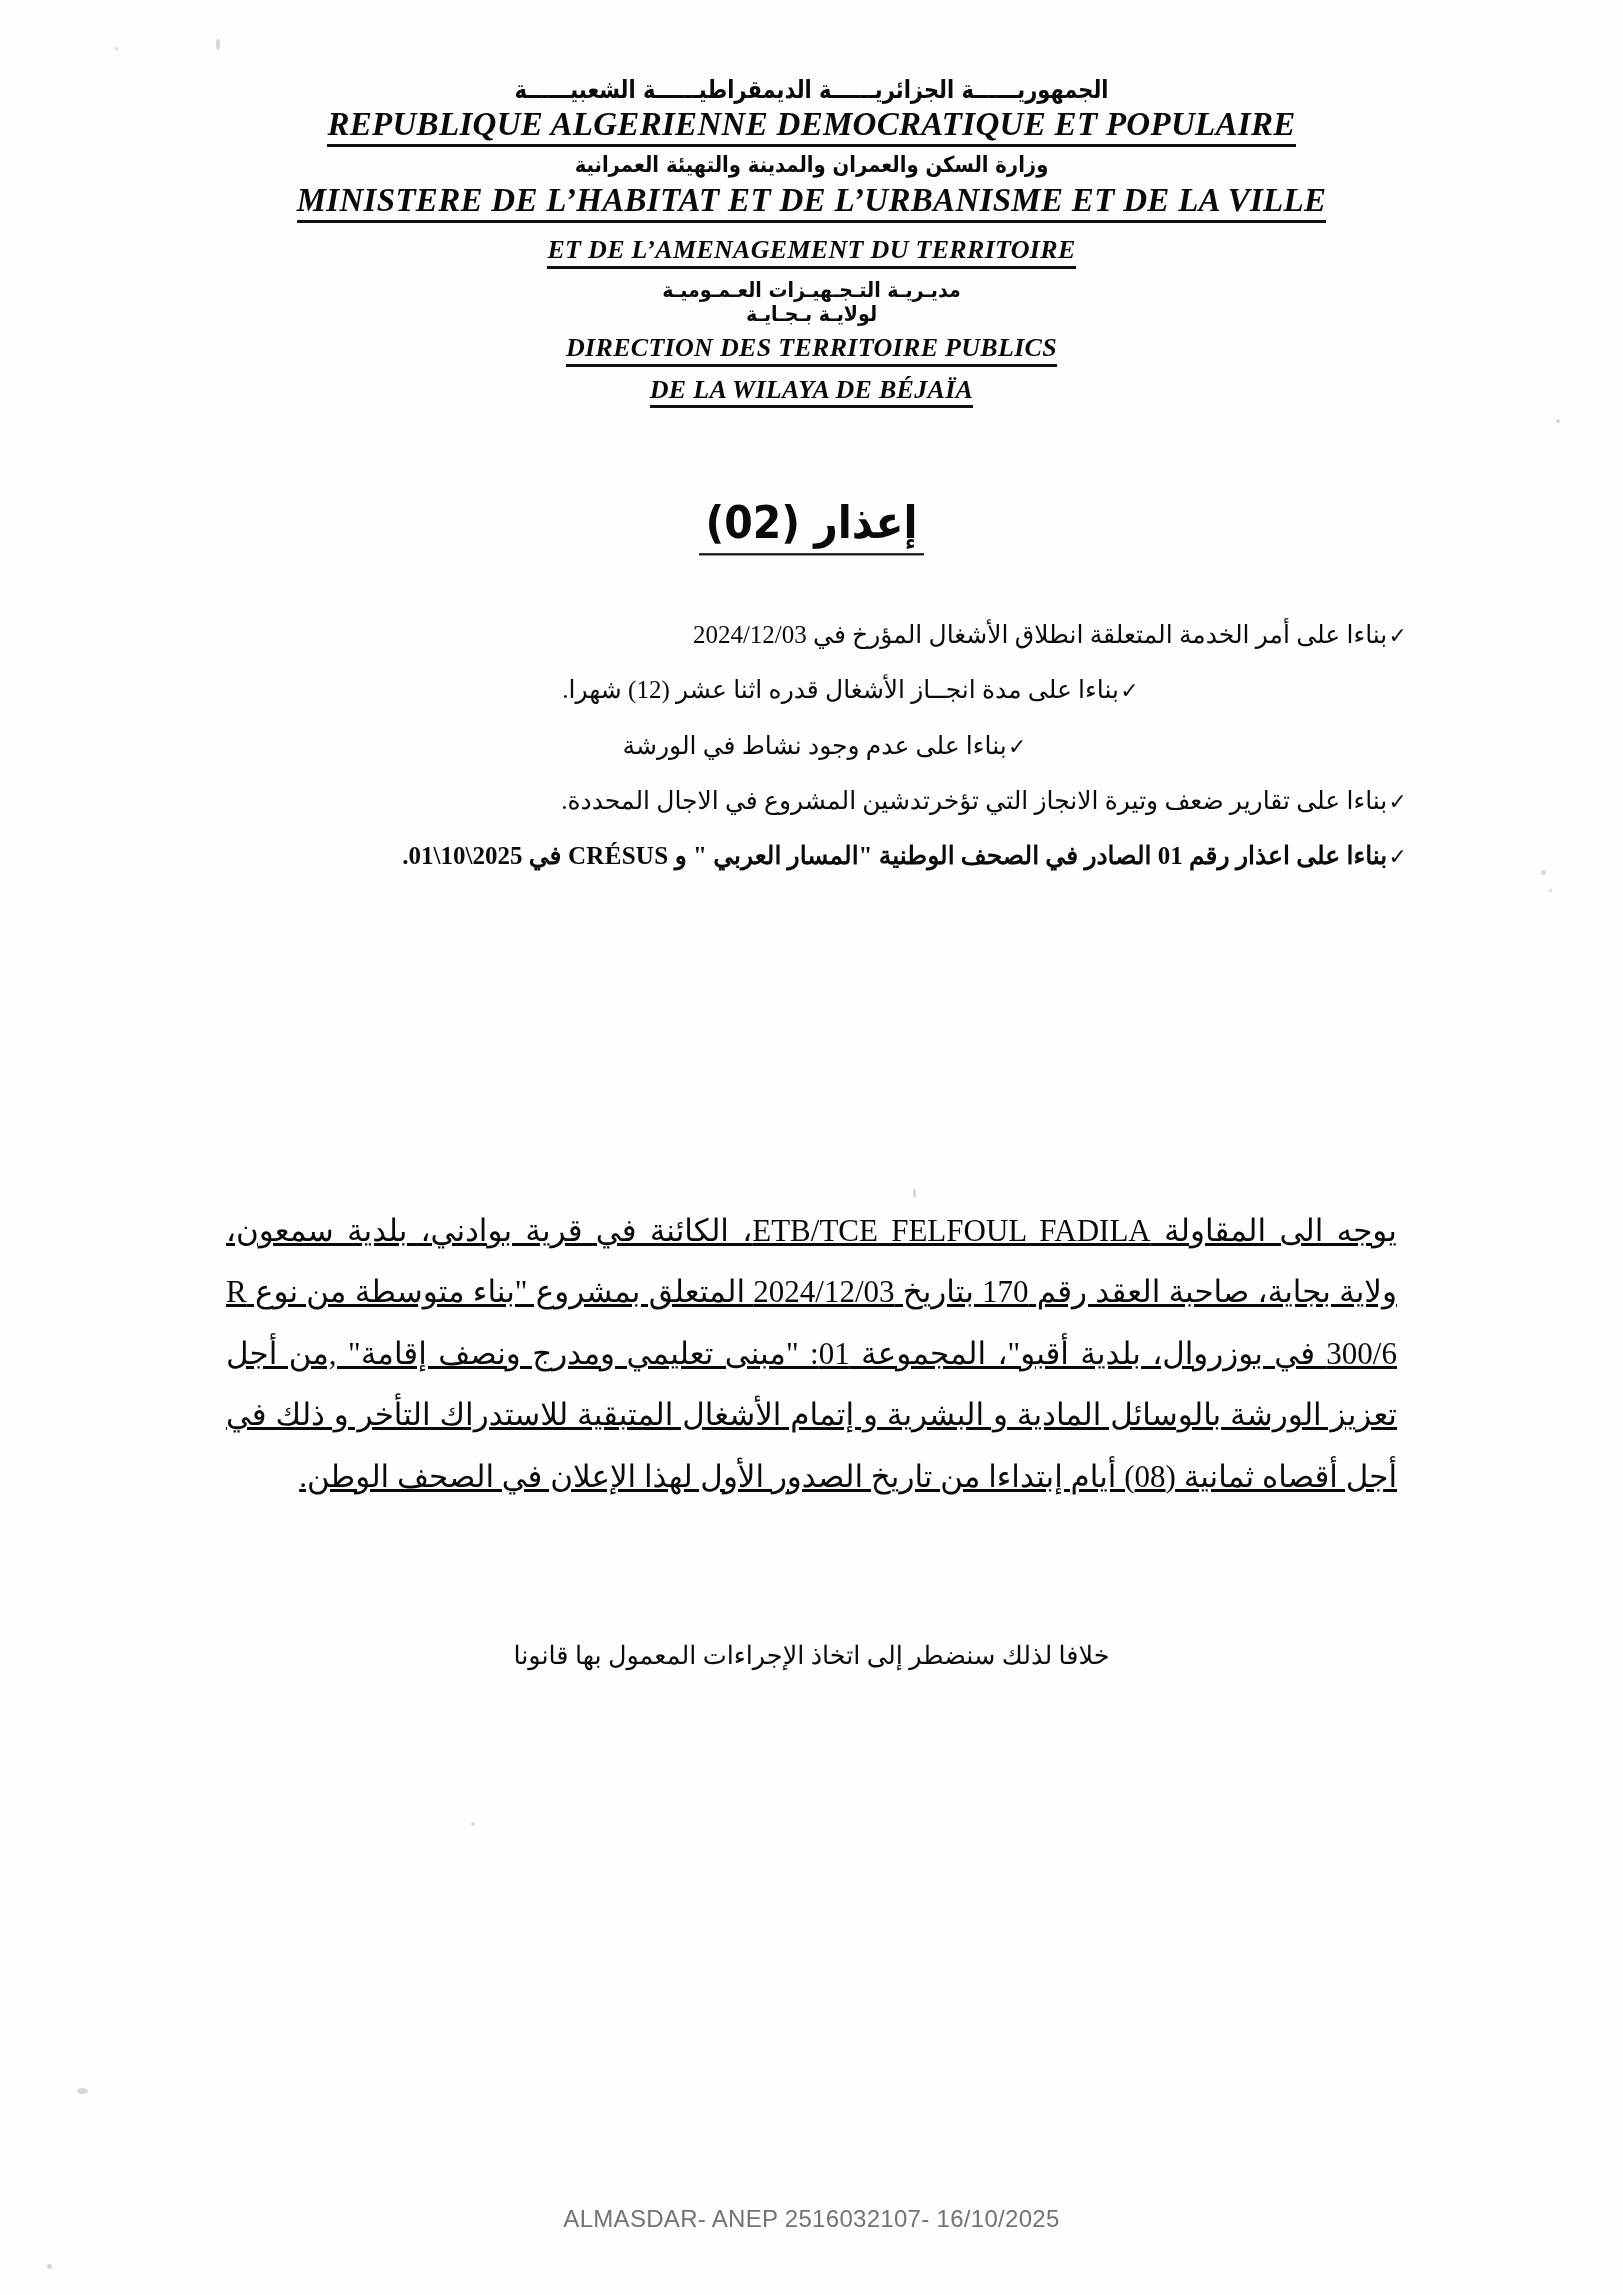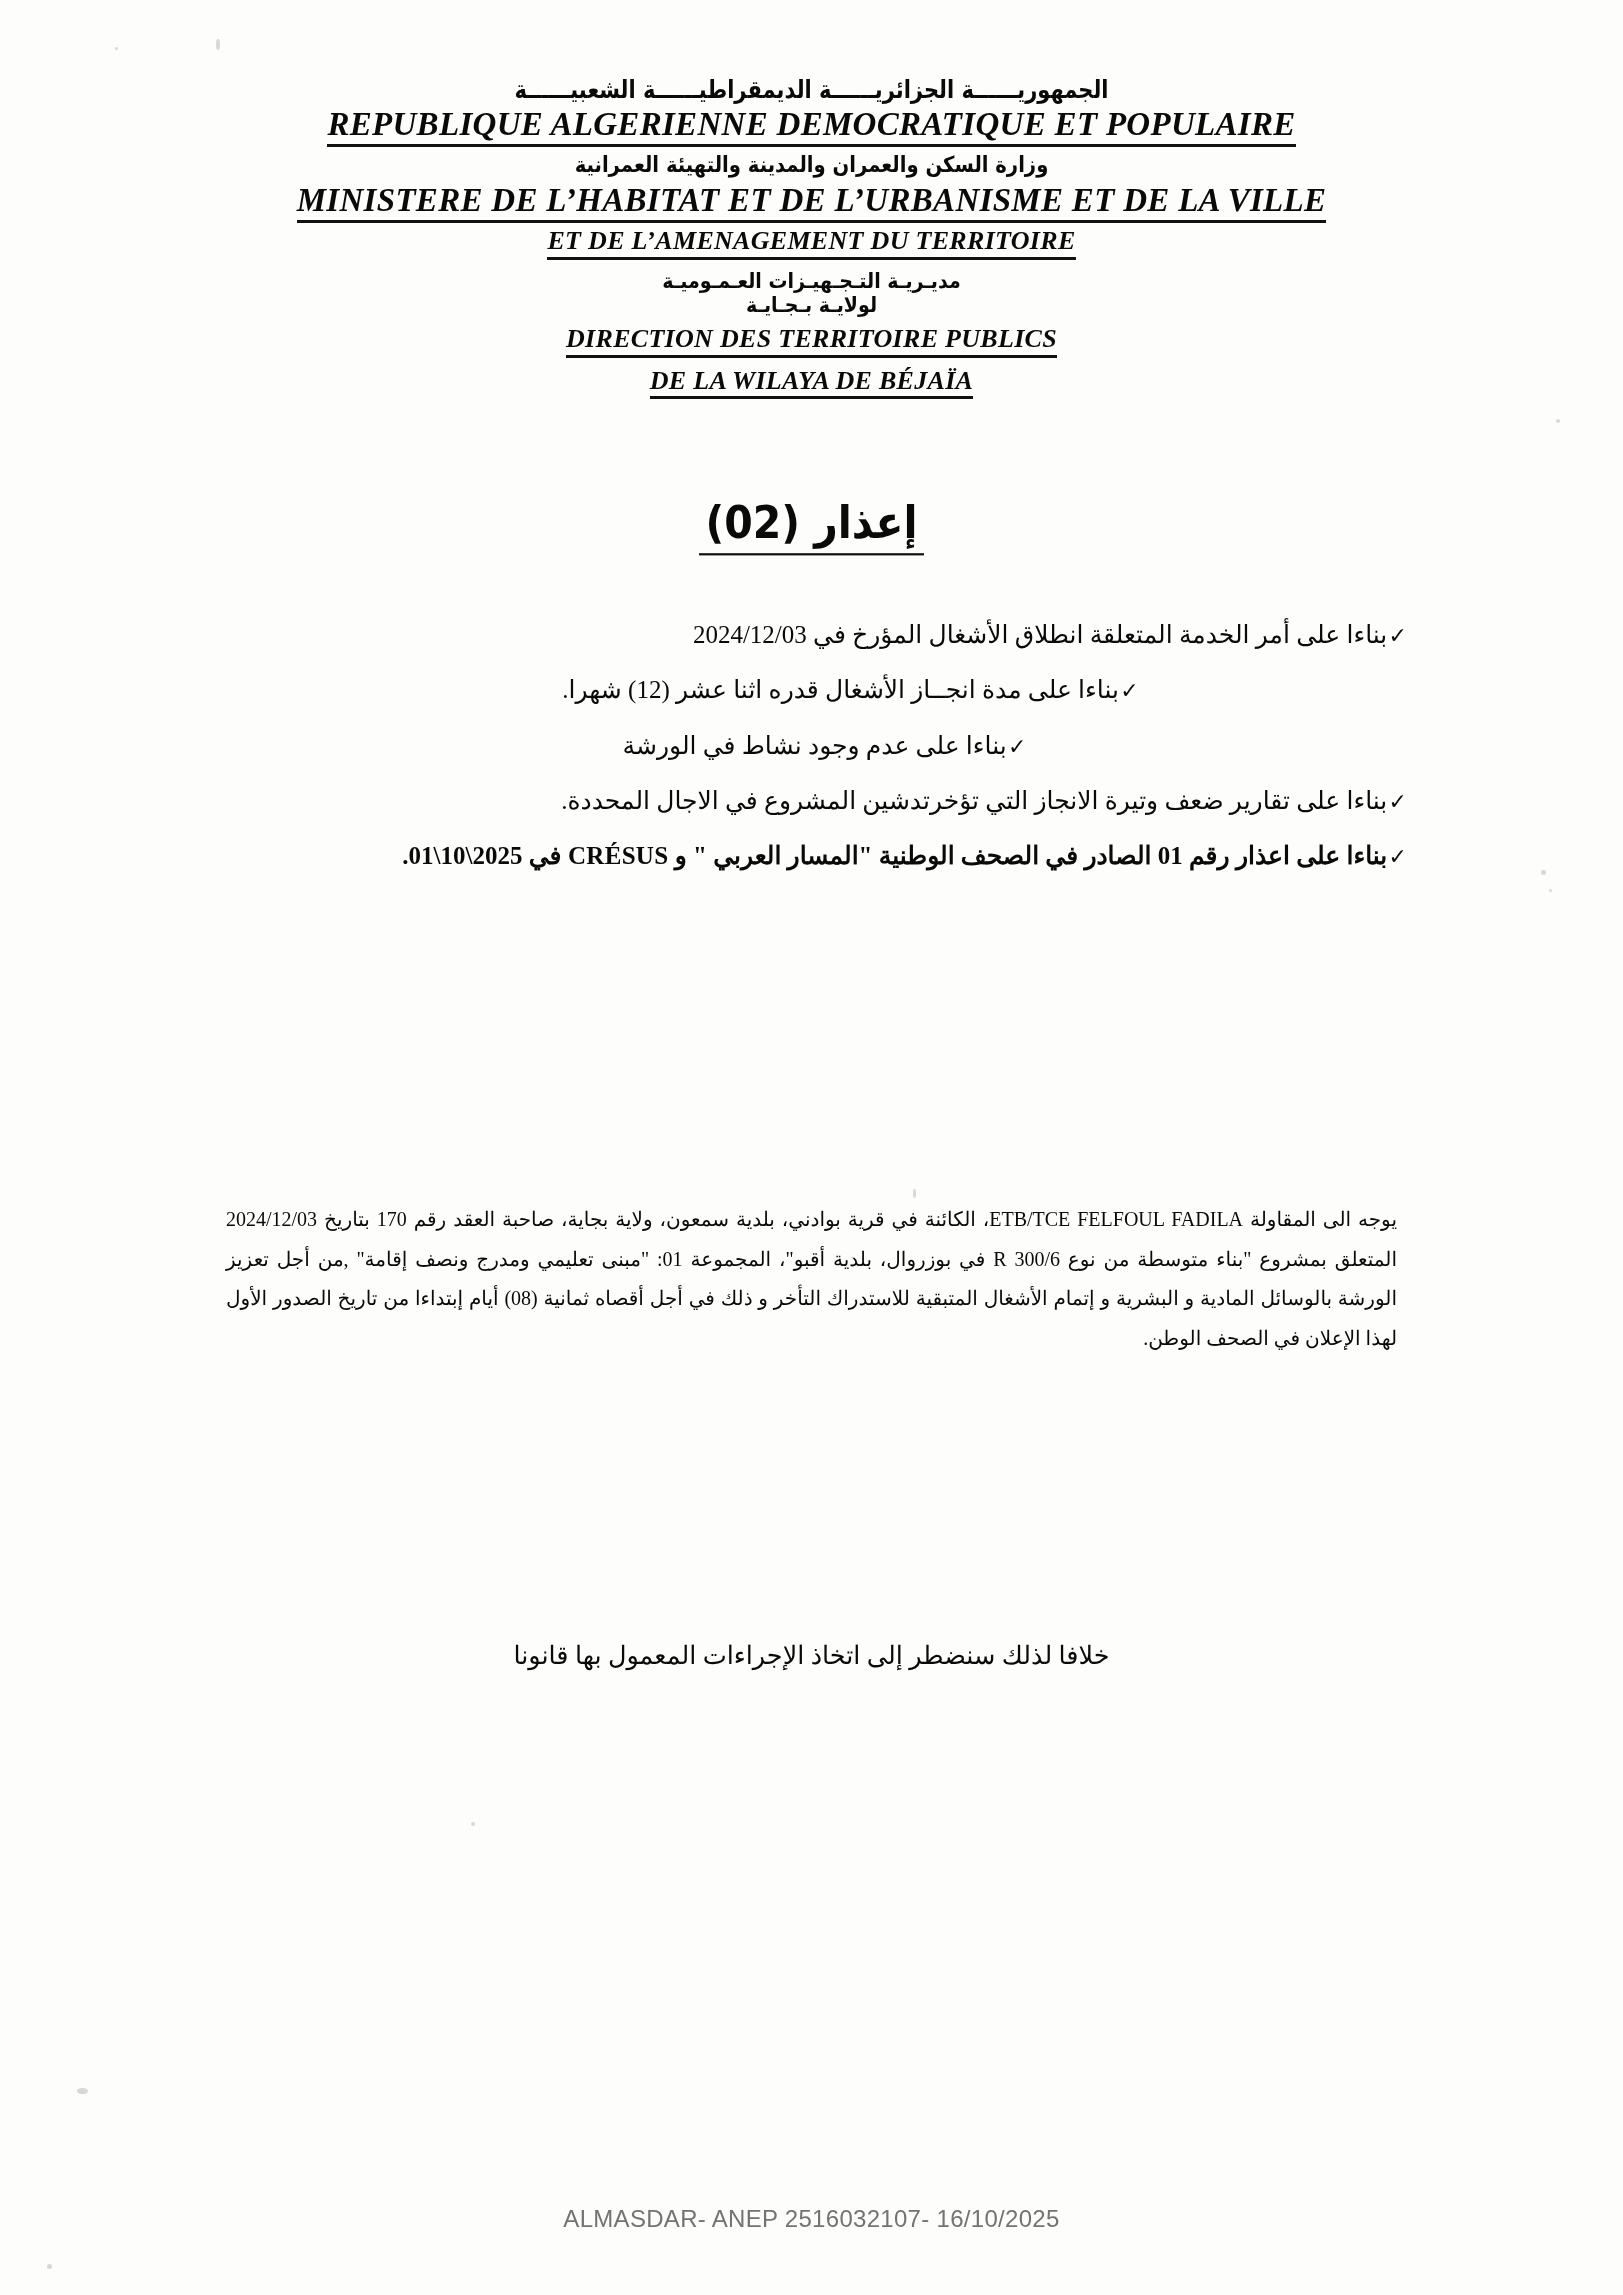--- a/index.html
+++ b/index.html
@@ -143,24 +143,25 @@
   .crx { font-family: "Liberation Serif", serif; font-weight: 700; letter-spacing: 0.3px; }
 
   
   .body-block {
     position: absolute;
     top: 1200px;
     right: 226px;
     left: 226px;
     direction: rtl;
     font-family: "Liberation Serif", "DejaVu Serif", serif;
-    font-size: 20px;
+    font-size: 31px;
     line-height: 1.98;
     text-align: justify;
     text-align-last: right;
+    text-decoration: underline;
   }
   .closing {
     position: absolute;
     top: 1632px;
     right: 226px;
     left: 226px;
     direction: rtl;
     font-family: "Liberation Serif", "DejaVu Serif", serif;
     font-size: 25.5px;
     line-height: 1.9;
@@ -199,21 +200,21 @@
   <div class="letterhead">
 
     <div class="lh-line ar-head">الجمهوريــــــة الجزائريــــــة الديمقراطيــــــة الشعبيــــــة</div>
 
     <div class="lh-line fr-head">REPUBLIQUE ALGERIENNE DEMOCRATIQUE ET POPULAIRE</div>
 
     <div class="lh-line ar-head-2">وزارة السكن والعمران والمدينة والتهيئة العمرانية</div>
 
     <div class="lh-line fr-head">MINISTERE DE L’HABITAT ET DE L’URBANISME ET DE LA VILLE</div>
 
-    <div class="lh-line fr-head thin" style="margin-top:4px;">ET DE L’AMENAGEMENT DU TERRITOIRE</div>
+    <div class="lh-line fr-head thin" style="margin-top:13px;">ET DE L’AMENAGEMENT DU TERRITOIRE</div>
 
     <div class="lh-line ar-head-3">مديـريـة التـجـهيـزات العـمـوميـة</div>
 
     <div class="lh-line ar-head-4">لولايـة بـجـايـة</div>
 
     <div class="lh-line fr-head thin">DIRECTION DES TERRITOIRE PUBLICS</div>
 
     <div class="lh-line fr-head thin" style="margin-top:9px;">DE LA WILAYA DE BÉJAÏA</div>
   </div>
 

